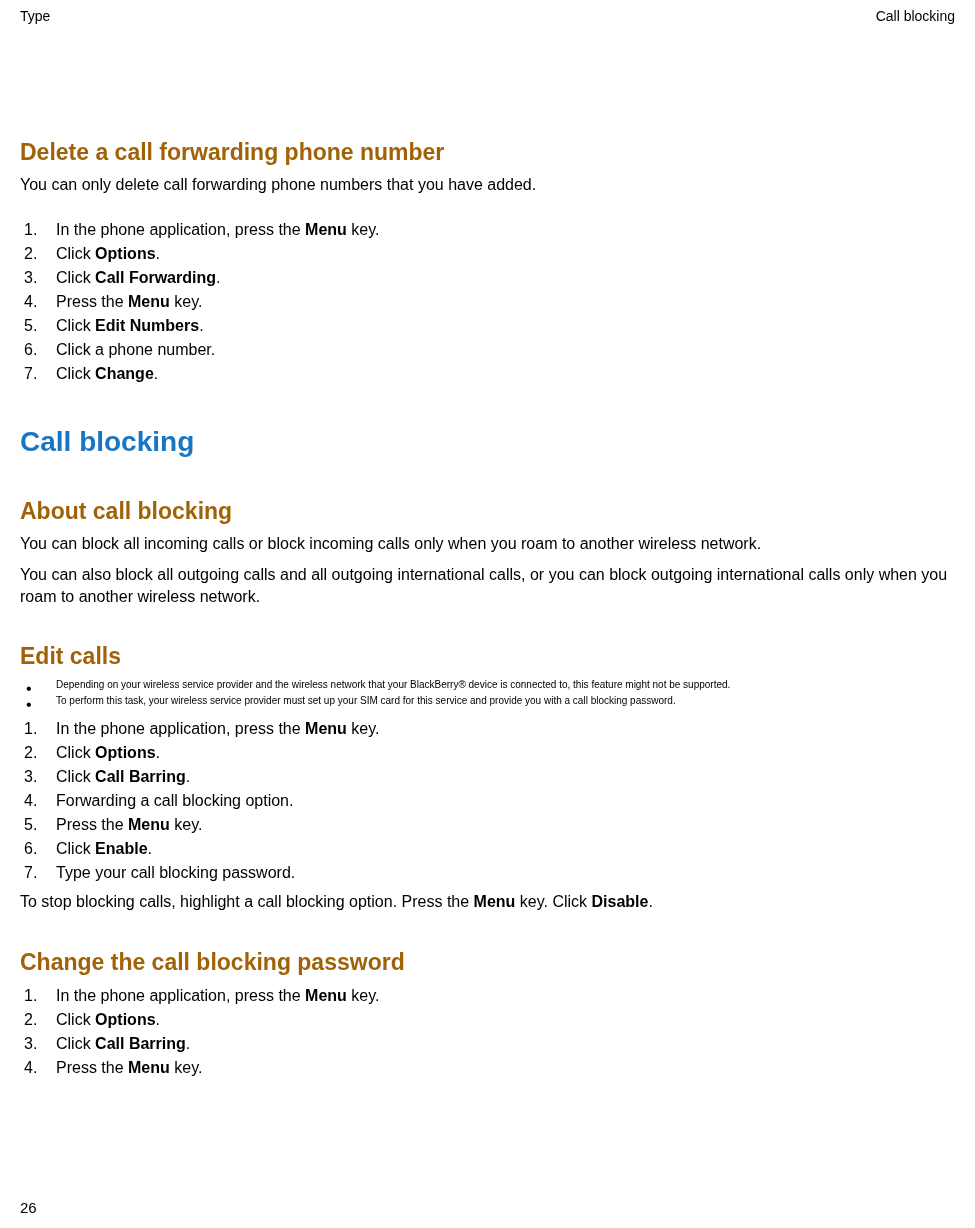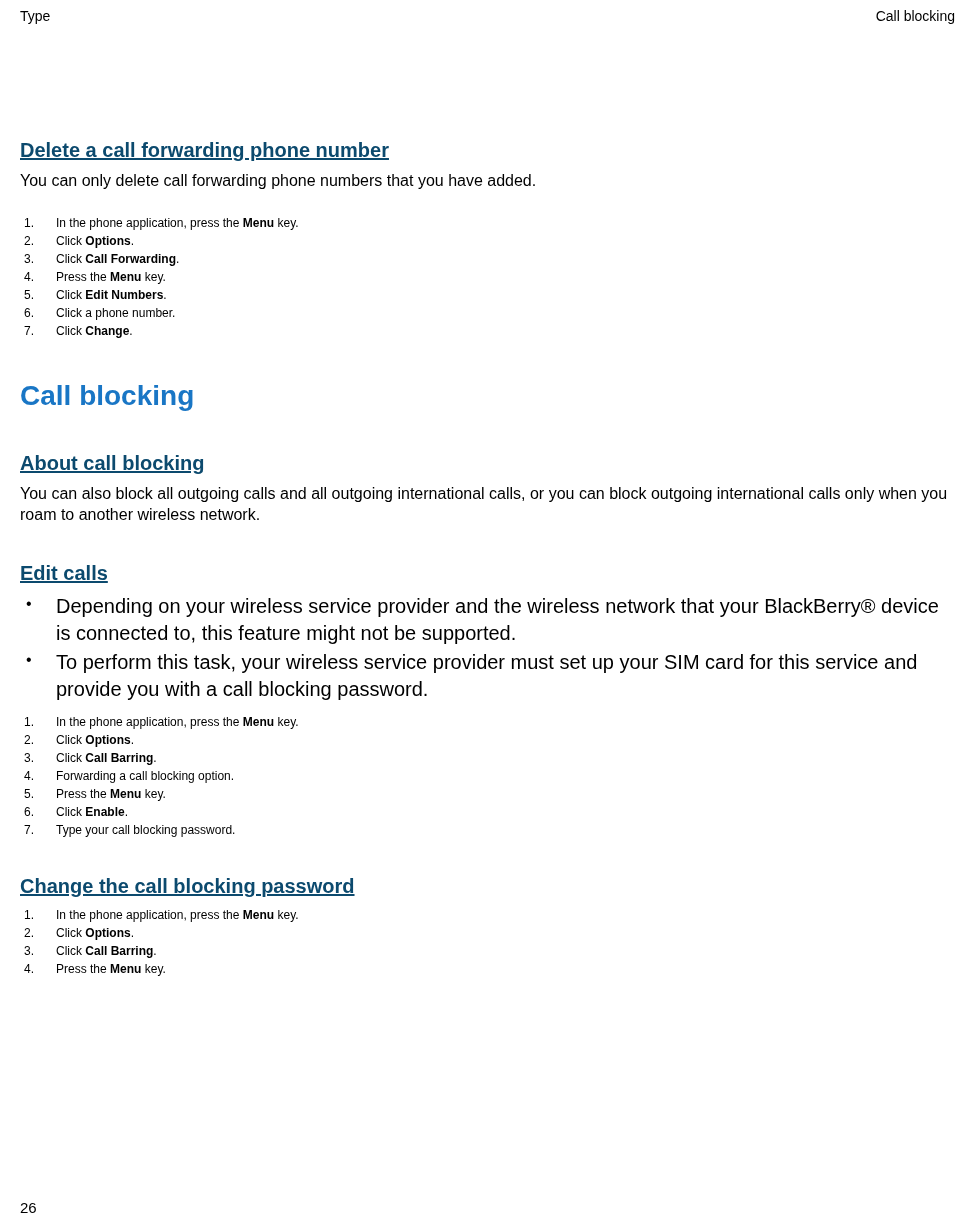--- a/index.html
+++ b/index.html
@@ -15,25 +15,24 @@
     .header {
       display: flex;
       justify-content: space-between;
       padding-top: 8px;
       font-size: 14px;
     }
     .content {
       padding-top: 115px;
     }
     .h2-gray {
-      color: #0c4a6e;
-      font-size: 20px;
+      color: #a16207;
+      font-size: 23px;
       font-weight: 700;
       margin-bottom: 8px;
-      text-decoration: underline;
     }
     .h1-blue {
       color: #1976c5;
       font-size: 28px;
       font-weight: 700;
       margin-top: 40px;
       margin-bottom: 40px;
     }
     .h2-gray.mt {
       margin-top: 36px;
@@ -49,38 +48,38 @@
       margin-bottom: 10px;
       margin-top: 6px;
     }
     ol.steps {
       list-style: none;
       counter-reset: step;
       margin-top: 4px;
     }
     ol.steps > li {
       counter-increment: step;
-      font-size: 12px;
+      font-size: 16px;
       line-height: 1.5;
       padding-left: 36px;
       position: relative;
     }
     ol.steps > li::before {
       content: counter(step) ".";
       position: absolute;
       left: 4px;
       top: 0;
     }
     ul.bullets {
       list-style: none;
       margin-top: 8px;
       margin-bottom: 10px;
     }
     ul.bullets > li {
-      font-size: 20px;
+      font-size: 10px;
       line-height: 1.35;
       padding-left: 36px;
       position: relative;
       margin-bottom: 2px;
     }
     ul.bullets > li::before {
       content: "•";
       position: absolute;
       left: 6px;
       top: 0;
@@ -115,38 +114,42 @@
       <li><span>Click </span><b>Edit Numbers</b><span>.</span></li>
       <li><span>Click a phone number.</span><b></b><span></span></li>
       <li><span>Click </span><b>Change</b><span>.</span></li>
     </ol>
   </div>
 
   <h1 class="h1-blue">Call blocking</h1>
 
   <div>
     <h2 class="h2-gray">About call blocking</h2>
+    <p class="para">You can block all incoming calls or block incoming calls only when you roam to another wireless network.</p>
     <p class="para">You can also block all outgoing calls and all outgoing international calls, or you can block outgoing international calls only when you roam to another wireless network.</p>
   </div>
 
   <div>
     <h2 class="h2-gray mt">Edit calls</h2>
     <ul class="bullets">
       <li>Depending on your wireless service provider and the wireless network that your BlackBerry® device is connected to, this feature might not be supported.</li>
       <li>To perform this task, your wireless service provider must set up your SIM card for this service and provide you with a call blocking password.</li>
     </ul>
     <ol class="steps">
       <li><span>In the phone application, press the </span><b>Menu</b><span> key.</span></li>
       <li><span>Click </span><b>Options</b><span>.</span></li>
       <li><span>Click </span><b>Call Barring</b><span>.</span></li>
       <li><span>Forwarding a call blocking option.</span><b></b><span></span></li>
       <li><span>Press the </span><b>Menu</b><span> key.</span></li>
       <li><span>Click </span><b>Enable</b><span>.</span></li>
       <li><span>Type your call blocking password.</span><b></b><span></span></li>
     </ol>
+    <p class="para">
+      <span>To stop blocking calls, highlight a call blocking option. Press the </span><b>Menu</b><span> key. Click </span><b>Disable</b><span>.</span>
+    </p>
   </div>
 
   <div>
     <h2 class="h2-gray mt">Change the call blocking password</h2>
     <ol class="steps">
       <li><span>In the phone application, press the </span><b>Menu</b><span> key.</span></li>
       <li><span>Click </span><b>Options</b><span>.</span></li>
       <li><span>Click </span><b>Call Barring</b><span>.</span></li>
       <li><span>Press the </span><b>Menu</b><span> key.</span></li>
     </ol>

